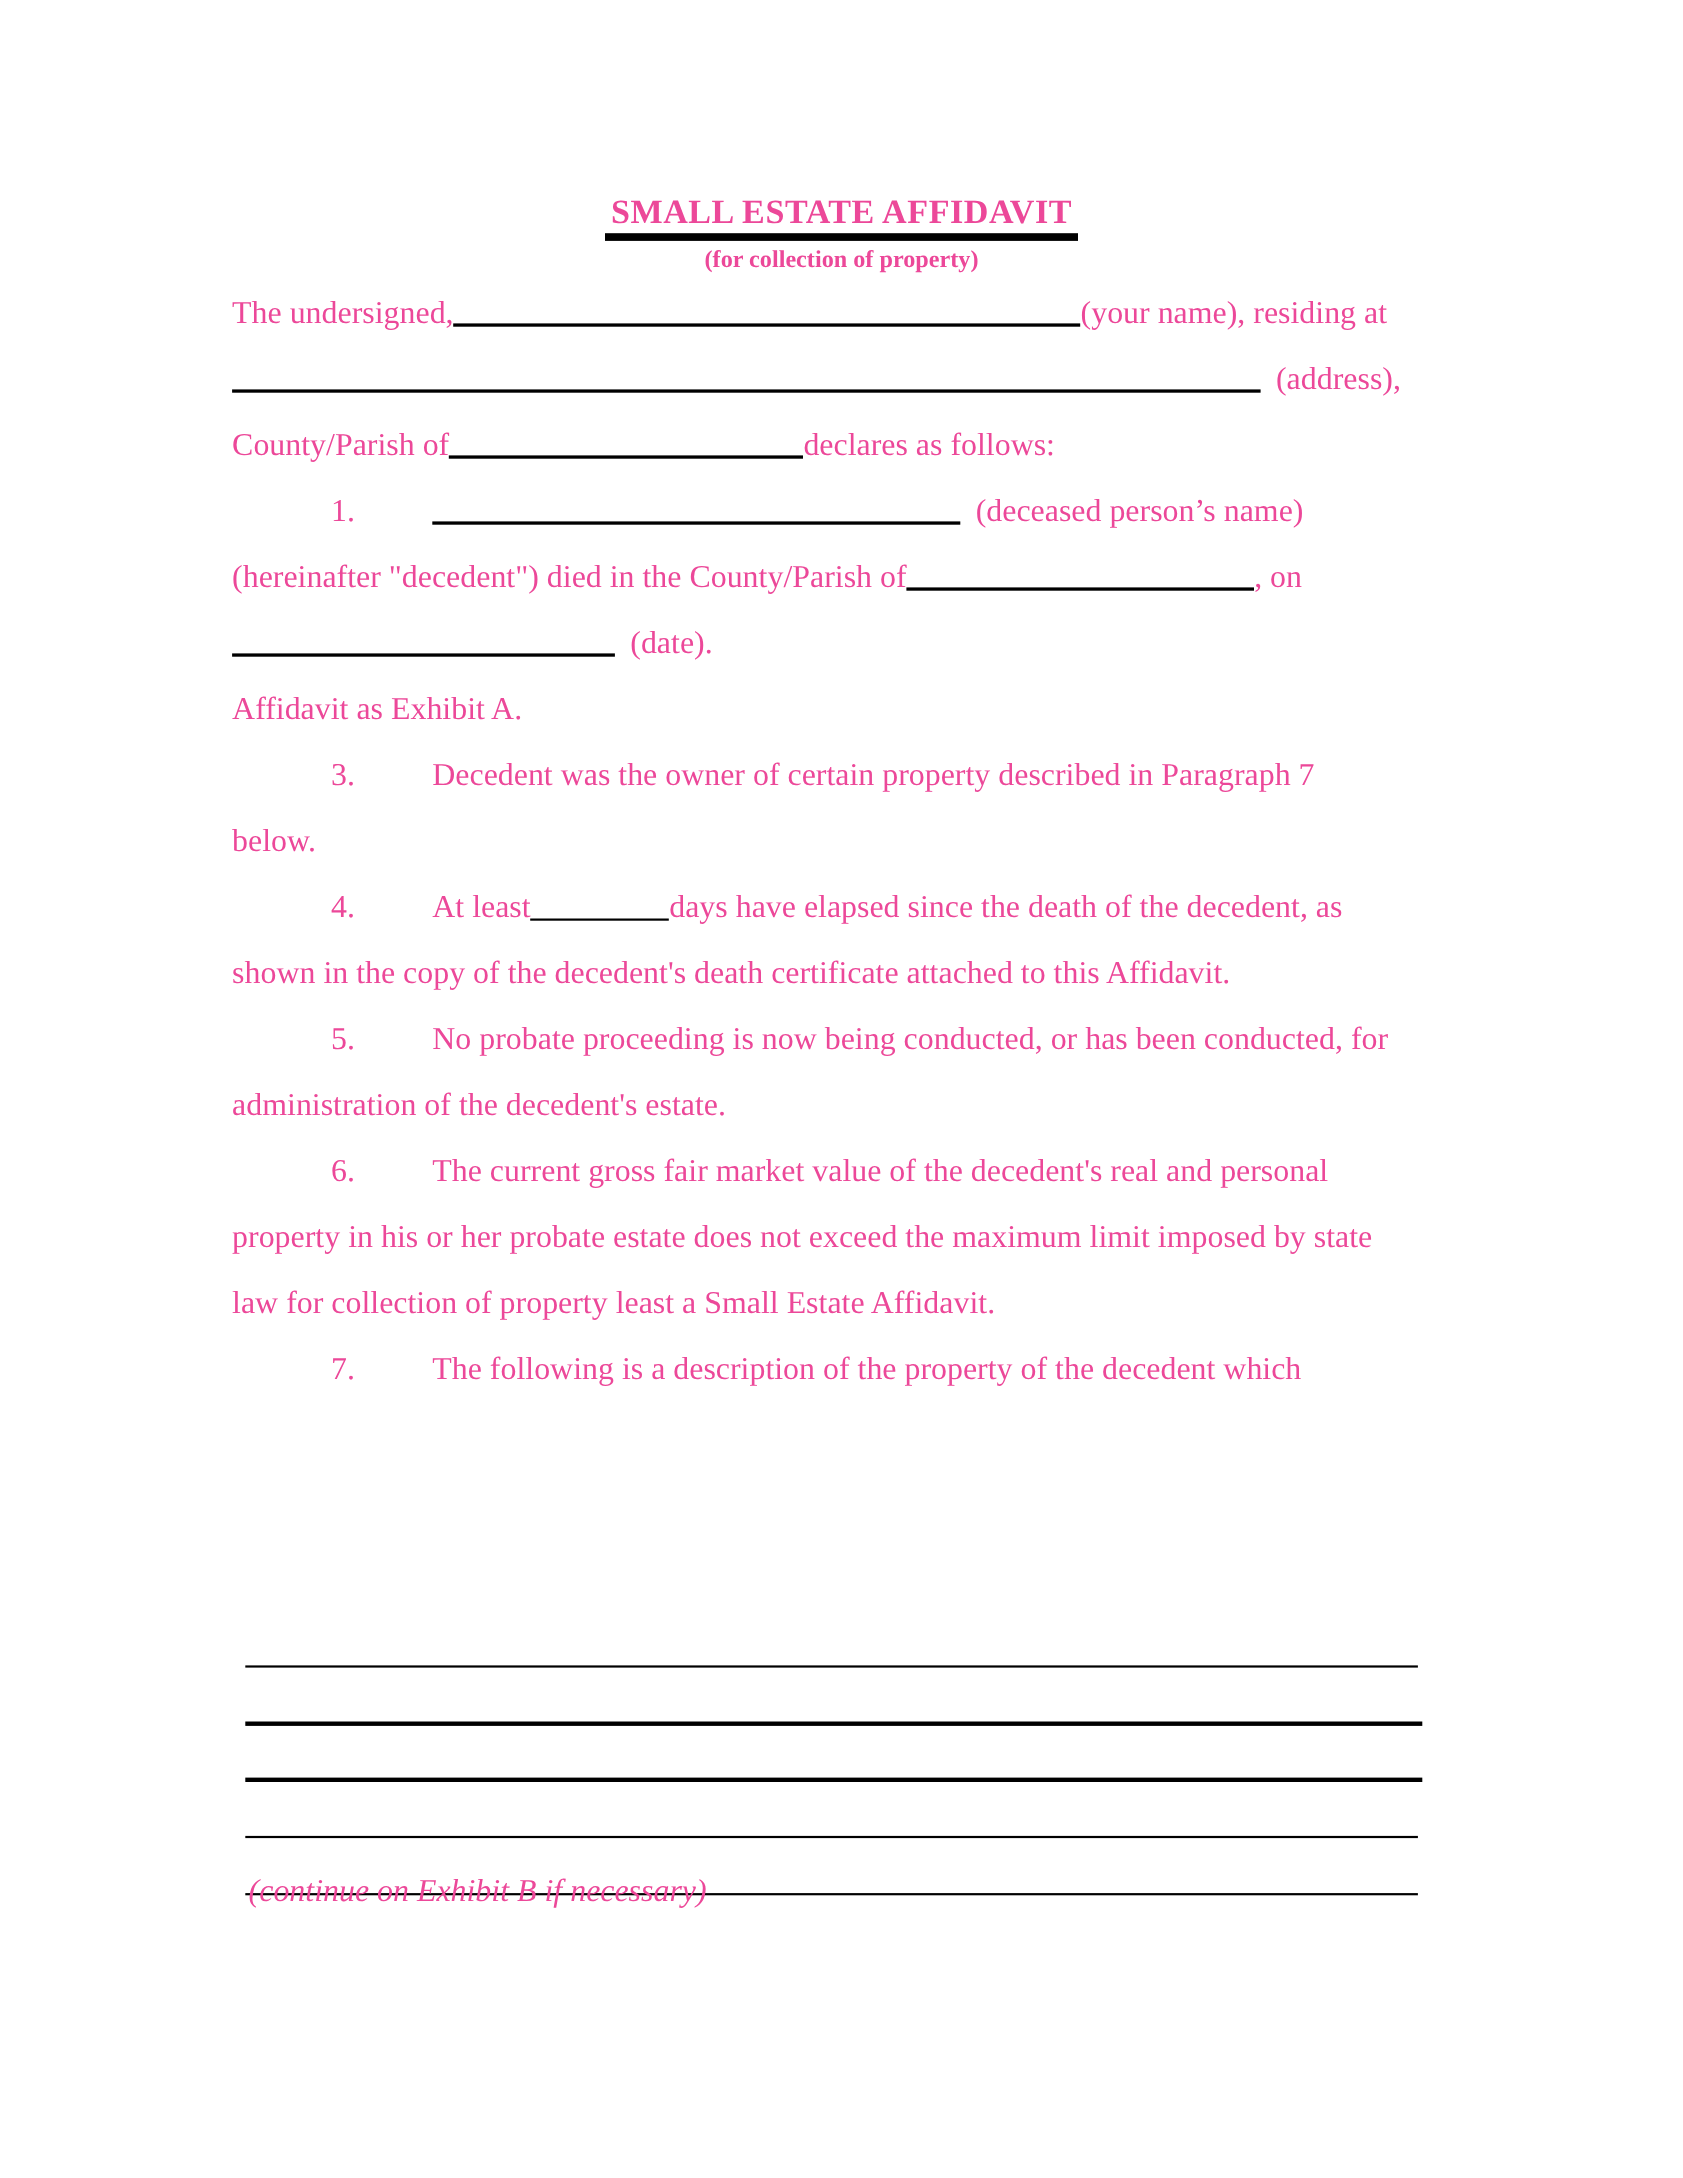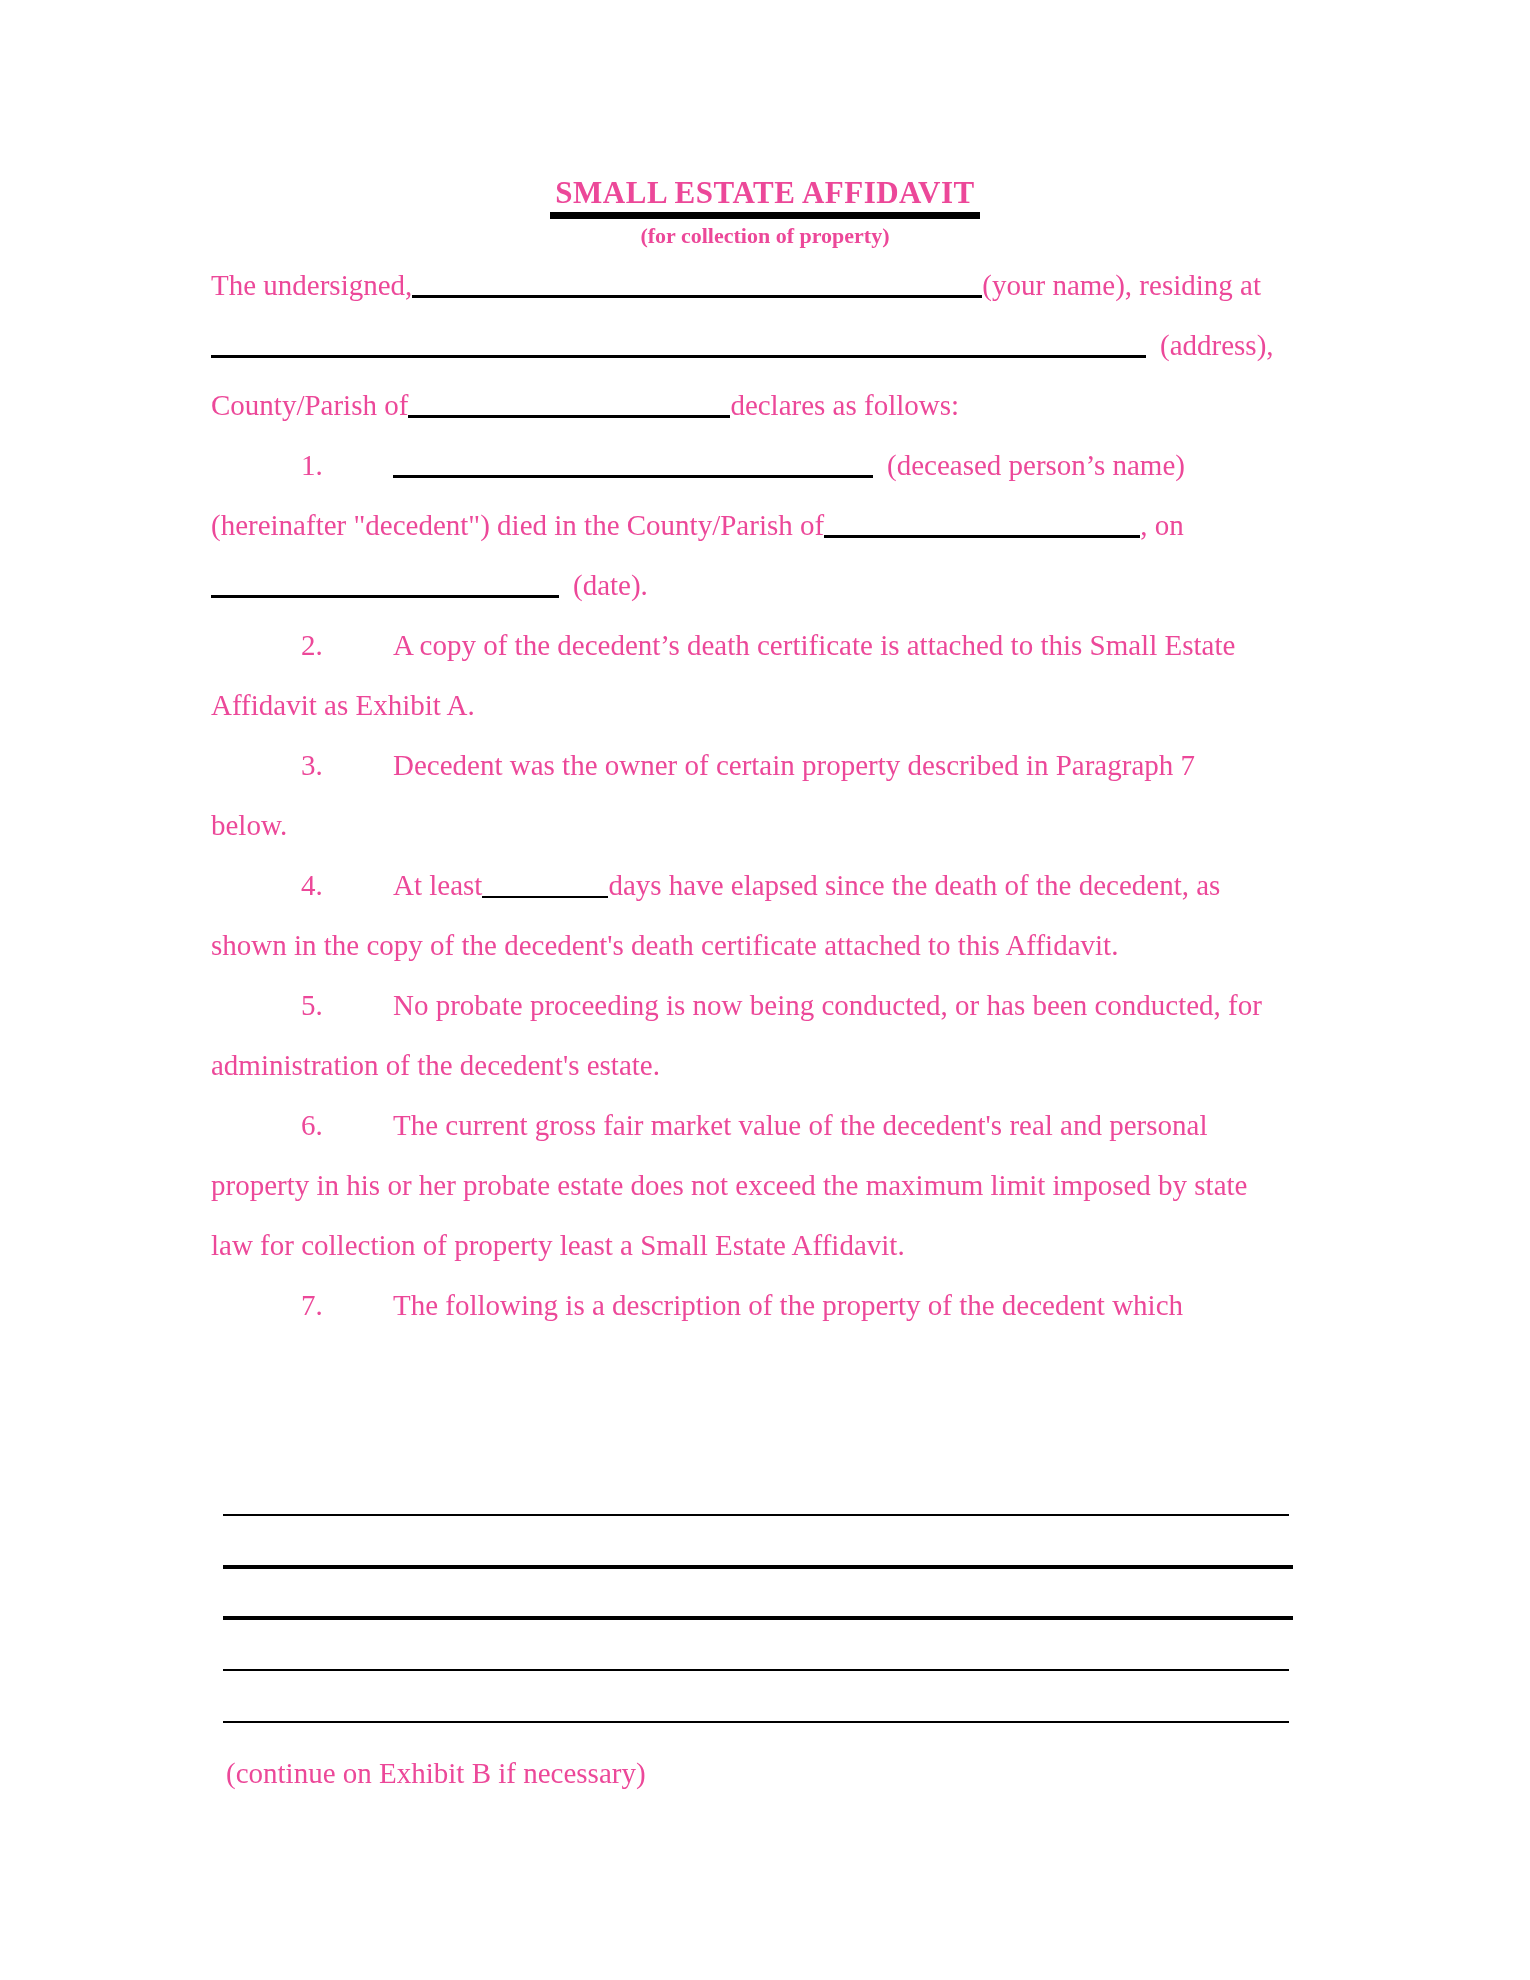--- a/index.html
+++ b/index.html
@@ -83,23 +83,24 @@
   }
   .rule.thick { border-top-width: 4px; width: 1070px; }
   .r1 { top: 1514px; }
   .r2 { top: 1565px; }
   .r3 { top: 1616px; }
   .r4 { top: 1669px; }
   .r5 { top: 1721px; }
   
   .footer-note {
     position: absolute;
-    top: 1758px;
+    top: 1704px;
     left: 226px;
     line-height: 1.1;
+    font-style: italic;
   }
 </style>
 </head>
 <body>
 
 <div class="page">
 
   <div class="title-zone">
     <div>
       <span class="title-text">SMALL ESTATE AFFIDAVIT</span>
@@ -114,21 +115,20 @@
     <div class="line"><span class="blank b-address"></span><span class="gap-s">(address),</span></div>
 
     <div class="line"><span>County/Parish of</span><span class="blank b-county1"></span><span>declares as follows:</span></div>
 
     <div class="line"><span class="num">1.</span><span class="blank b-deceased"></span><span class="gap-s">(deceased person’s name)</span></div>
 
     <div class="line"><span>(hereinafter "decedent") died in the County/Parish of</span><span class="blank b-county2"></span><span>, on</span></div>
 
     <div class="line"><span class="blank b-date"></span><span class="gap-s">(date).</span></div>
 
-    <div class="line"><span class="num">2.</span><span>A copy of the decedent’s death certificate is attached to this Small Estate</span></div>
 
     <div class="line"><span>Affidavit as Exhibit A.</span></div>
 
     <div class="line"><span class="num">3.</span><span>Decedent was the owner of certain property described in Paragraph 7</span></div>
 
     <div class="line"><span>below.</span></div>
 
     <div class="line"><span class="num">4.</span><span>At least</span><span class="blank b-days"></span><span>days have elapsed since the death of the decedent, as</span></div>
 
     <div class="line"><span>shown in the copy of the decedent's death certificate attached to this Affidavit.</span></div>

